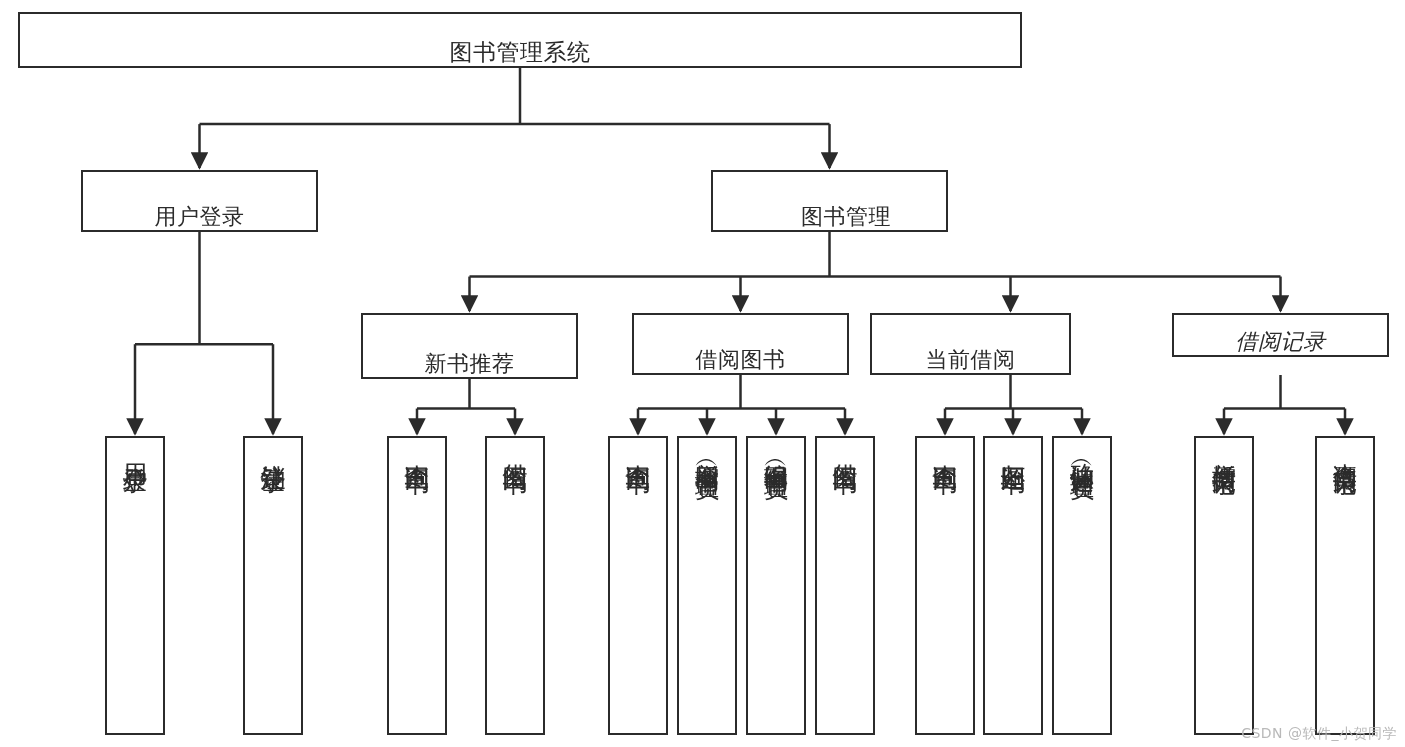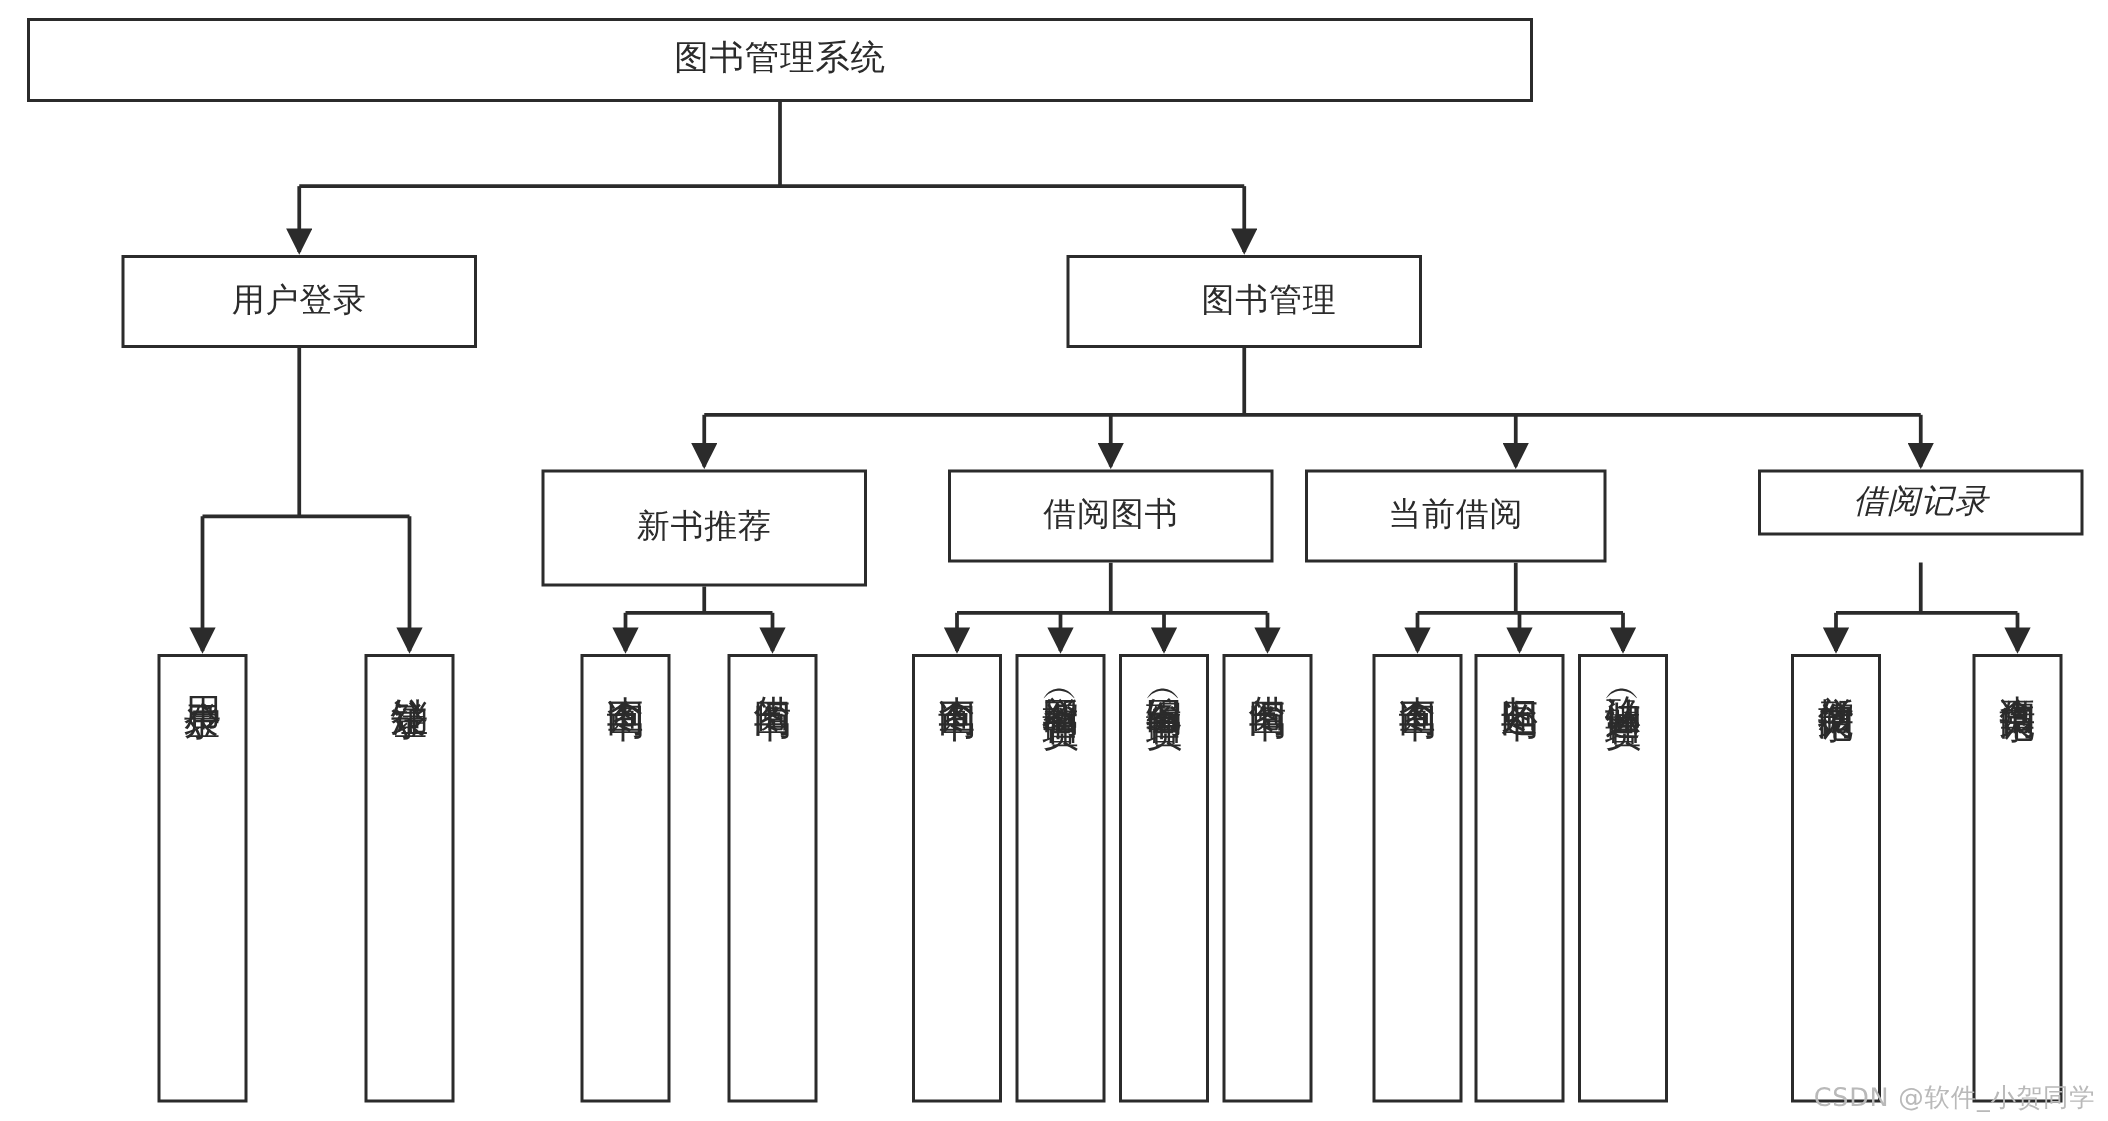--- a/index.html
+++ b/index.html
@@ -24,21 +24,21 @@
     width: 1405px;
     height: 747px;
     pointer-events: none;
   }
   .node {
     position: absolute;
     box-sizing: border-box;
     border: 2.5px solid #2b2b2b;
     background: #ffffff;
     display: flex;
-    align-items: center;
+    align-items: flex-end;
     justify-content: center;
     color: #2b2b2b;
   }
   .node .lbl {
     display: block;
     line-height: 1.12;
     letter-spacing: 0.5px;
   }
   
   .node.horiz .lbl {
@@ -62,21 +62,21 @@
     letter-spacing: 2px;
     white-space: nowrap;
   }
   .node.vert.tall .lbl {
     font-size: 24px;
   }
   .watermark {
     position: absolute;
     right: 8px;
     bottom: 4px;
-    font-size: 17px;
+    font-size: 14px;
     color: #b9b9b9;
     letter-spacing: 0.5px;
     white-space: nowrap;
   }
 </style>
 </head>
 <body>
 
 <div id="canvas">
 
@@ -126,21 +126,21 @@
   <div id="node-layer">
       <div class="node horiz root" id="node-root" style="left: 18px; top: 12px; width: 1004px; height: 56px;">
         <span class="lbl">图书管理系统</span>
       </div>
       <div class="node horiz" id="node-login" style="left: 81px; top: 170px; width: 237px; height: 62px;">
         <span class="lbl">用户登录</span>
       </div>
       <div class="node horiz" id="node-bookmgmt" style="left: 711px; top: 170px; width: 237px; height: 62px; padding-left: 33px;">
         <span class="lbl">图书管理</span>
       </div>
-      <div class="node horiz" id="node-newbook" style="left: 361px; top: 313px; width: 217px; height: 78px;">
+      <div class="node horiz" id="node-newbook" style="left: 361px; top: 313px; width: 217px; height: 66px;">
         <span class="lbl">新书推荐</span>
       </div>
       <div class="node horiz" id="node-borrow" style="left: 632px; top: 313px; width: 217px; height: 62px;">
         <span class="lbl">借阅图书</span>
       </div>
       <div class="node horiz" id="node-current" style="left: 870px; top: 313px; width: 201px; height: 62px;">
         <span class="lbl">当前借阅</span>
       </div>
       <div class="node horiz" id="node-records" style="left: 1172px; top: 313px; width: 217px; height: 44px; font-style: italic;">
         <span class="lbl">借阅记录</span>

